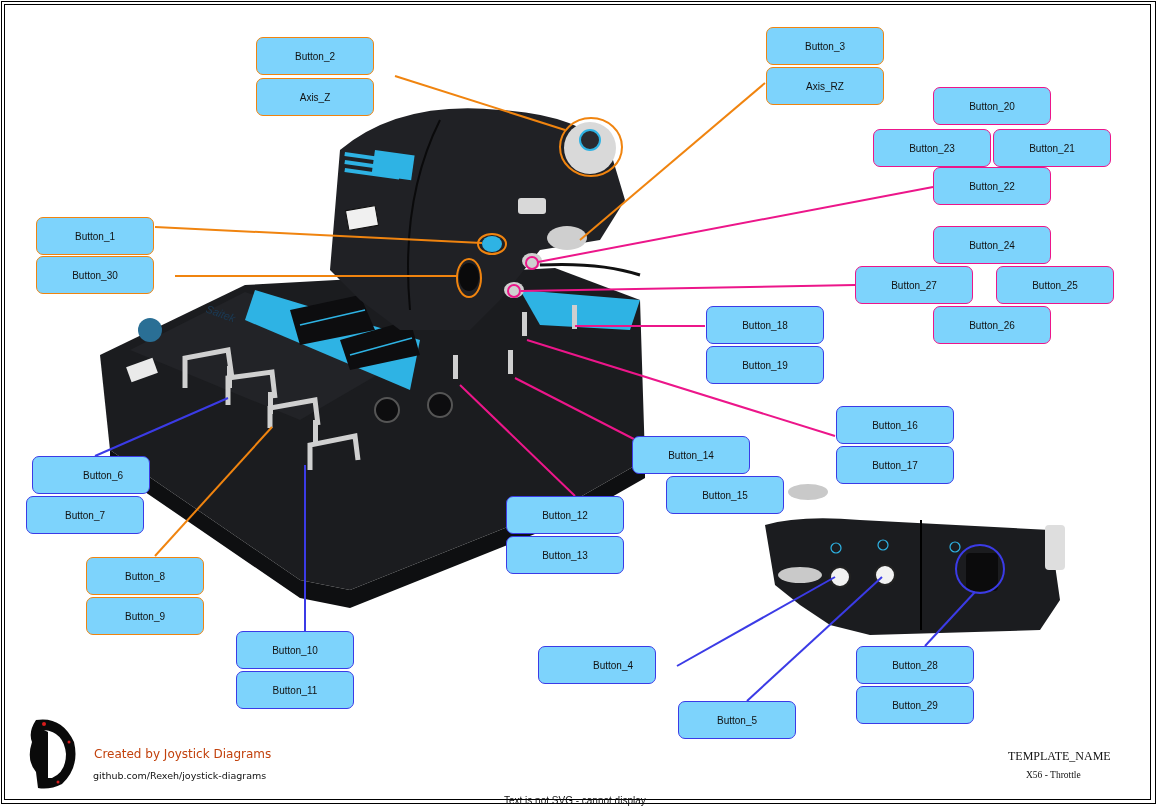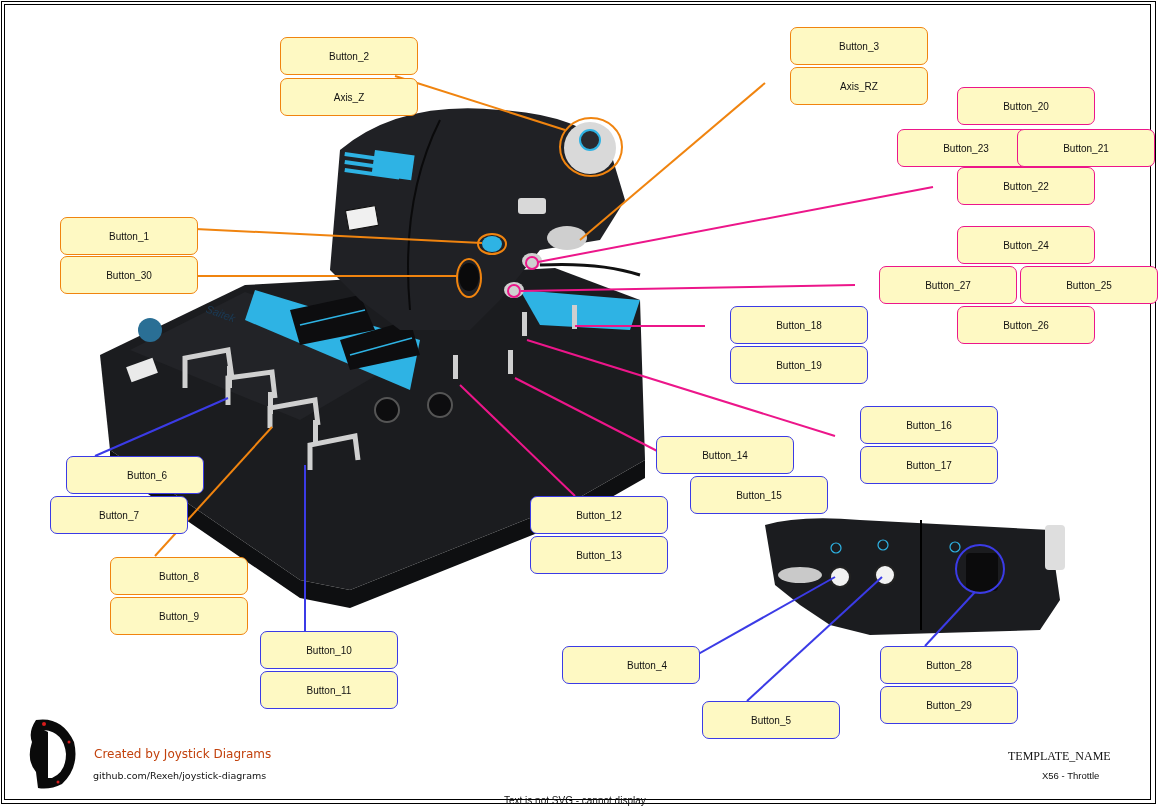--- a/index.html
+++ b/index.html
@@ -1,30 +1,30 @@
 <!DOCTYPE html>
 <html><head>
 <meta charset="utf-8">
 <style>
   html, body { margin:0; padding:0; background:#fff; }
   body { width:1159px; height:808px; position:relative; overflow:hidden; font-family:"Liberation Sans", sans-serif; }
   .frame { position:absolute; left:1px; top:1px; width:1153px; height:801px; border:1px solid #000; }
   .frame-inner { position:absolute; left:4px; top:4px; width:1145px; height:794px; border:1px solid #000; }
-  .lbl { position:absolute; width:138px; height:38px; border:1.5px solid; border-radius:7px; background:#fef9c3; box-sizing:border-box;
-         display:flex; align-items:center; justify-content:center; font-size:10px; color:#111; z-index:3;margin-left:24px; }
+  .lbl { position:absolute; width:118px; height:38px; border:1.5px solid; border-radius:7px; background:#7dd3fc; box-sizing:border-box;
+         display:flex; align-items:center; justify-content:center; font-size:10px; color:#111; z-index:3; }
   .o { border-color:#f0840f; }
   .p { border-color:#ec168a; }
   .b { border-color:#3b3be6; }
   svg.wires { position:absolute; left:0; top:0; z-index:2; }
   svg.device { position:absolute; left:0; top:0; z-index:1; }
   .footer-left { position:absolute; left:22px; top:712px; z-index:3; }
   .credit1 { position:absolute; left:94px; top:747px; font-size:12px; color:#c2410c; font-family:"DejaVu Sans", sans-serif; }
   .credit2 { position:absolute; left:93px; top:770px; font-size:9.5px; color:#111; font-family:"DejaVu Sans", sans-serif; }
   .tname { position:absolute; left:1008px; top:749px; font-size:12px; color:#111; font-family:Liberation Serif, serif; }
-  .tdev { position:absolute; left:1026px; top:770px; font-size:9.5px; color:#111; font-family:Liberation Sans, sans-serif;margin-left:16px; }
+  .tdev { position:absolute; left:1026px; top:770px; font-size:9.5px; color:#111; font-family:Liberation Serif, serif; }
   .svgnote { position:absolute; left:504px; top:795px; font-size:10px; color:#111; z-index:4; }
 </style>
 </head>
 <body>
 
 <div class="frame"></div>
 <div class="frame-inner"></div>
 
 <svg class="device" width="1159" height="808">
 
@@ -158,21 +158,21 @@
 <div class="lbl p" style="left:933px;top:306px;">Button_26</div>
 
 <div class="lbl b" style="left:706px;top:306px;">Button_18</div>
 <div class="lbl b" style="left:706px;top:346px;">Button_19</div>
 <div class="lbl b" style="left:836px;top:406px;">Button_16</div>
 <div class="lbl b" style="left:836px;top:446px;">Button_17</div>
 <div class="lbl b" style="left:632px;top:436px;">Button_14</div>
 <div class="lbl b" style="left:666px;top:476px;">Button_15</div>
 <div class="lbl b" style="left:506px;top:496px;">Button_12</div>
 <div class="lbl b" style="left:506px;top:536px;">Button_13</div>
-<div class="lbl b" style="left:42px;top:456px;padding-left:24px;">Button_6</div>
+<div class="lbl b" style="left:32px;top:456px;padding-left:24px;">Button_6</div>
 <div class="lbl b" style="left:26px;top:496px;">Button_7</div>
 <div class="lbl b" style="left:236px;top:631px;">Button_10</div>
 <div class="lbl b" style="left:236px;top:671px;">Button_11</div>
 <div class="lbl b" style="left:538px;top:646px;padding-left:32px;">Button_4</div>
 <div class="lbl b" style="left:678px;top:701px;">Button_5</div>
 <div class="lbl b" style="left:856px;top:646px;">Button_28</div>
 <div class="lbl b" style="left:856px;top:686px;">Button_29</div>
 
 <svg class="footer-left" width="60" height="80" viewBox="0 0 60 80">
   <path d="M14,8 Q40,4 52,30 Q58,55 40,72 Q28,78 16,76 L14,60 Q4,48 10,30 Q6,20 14,8 Z" fill="#0a0a0a"></path>

